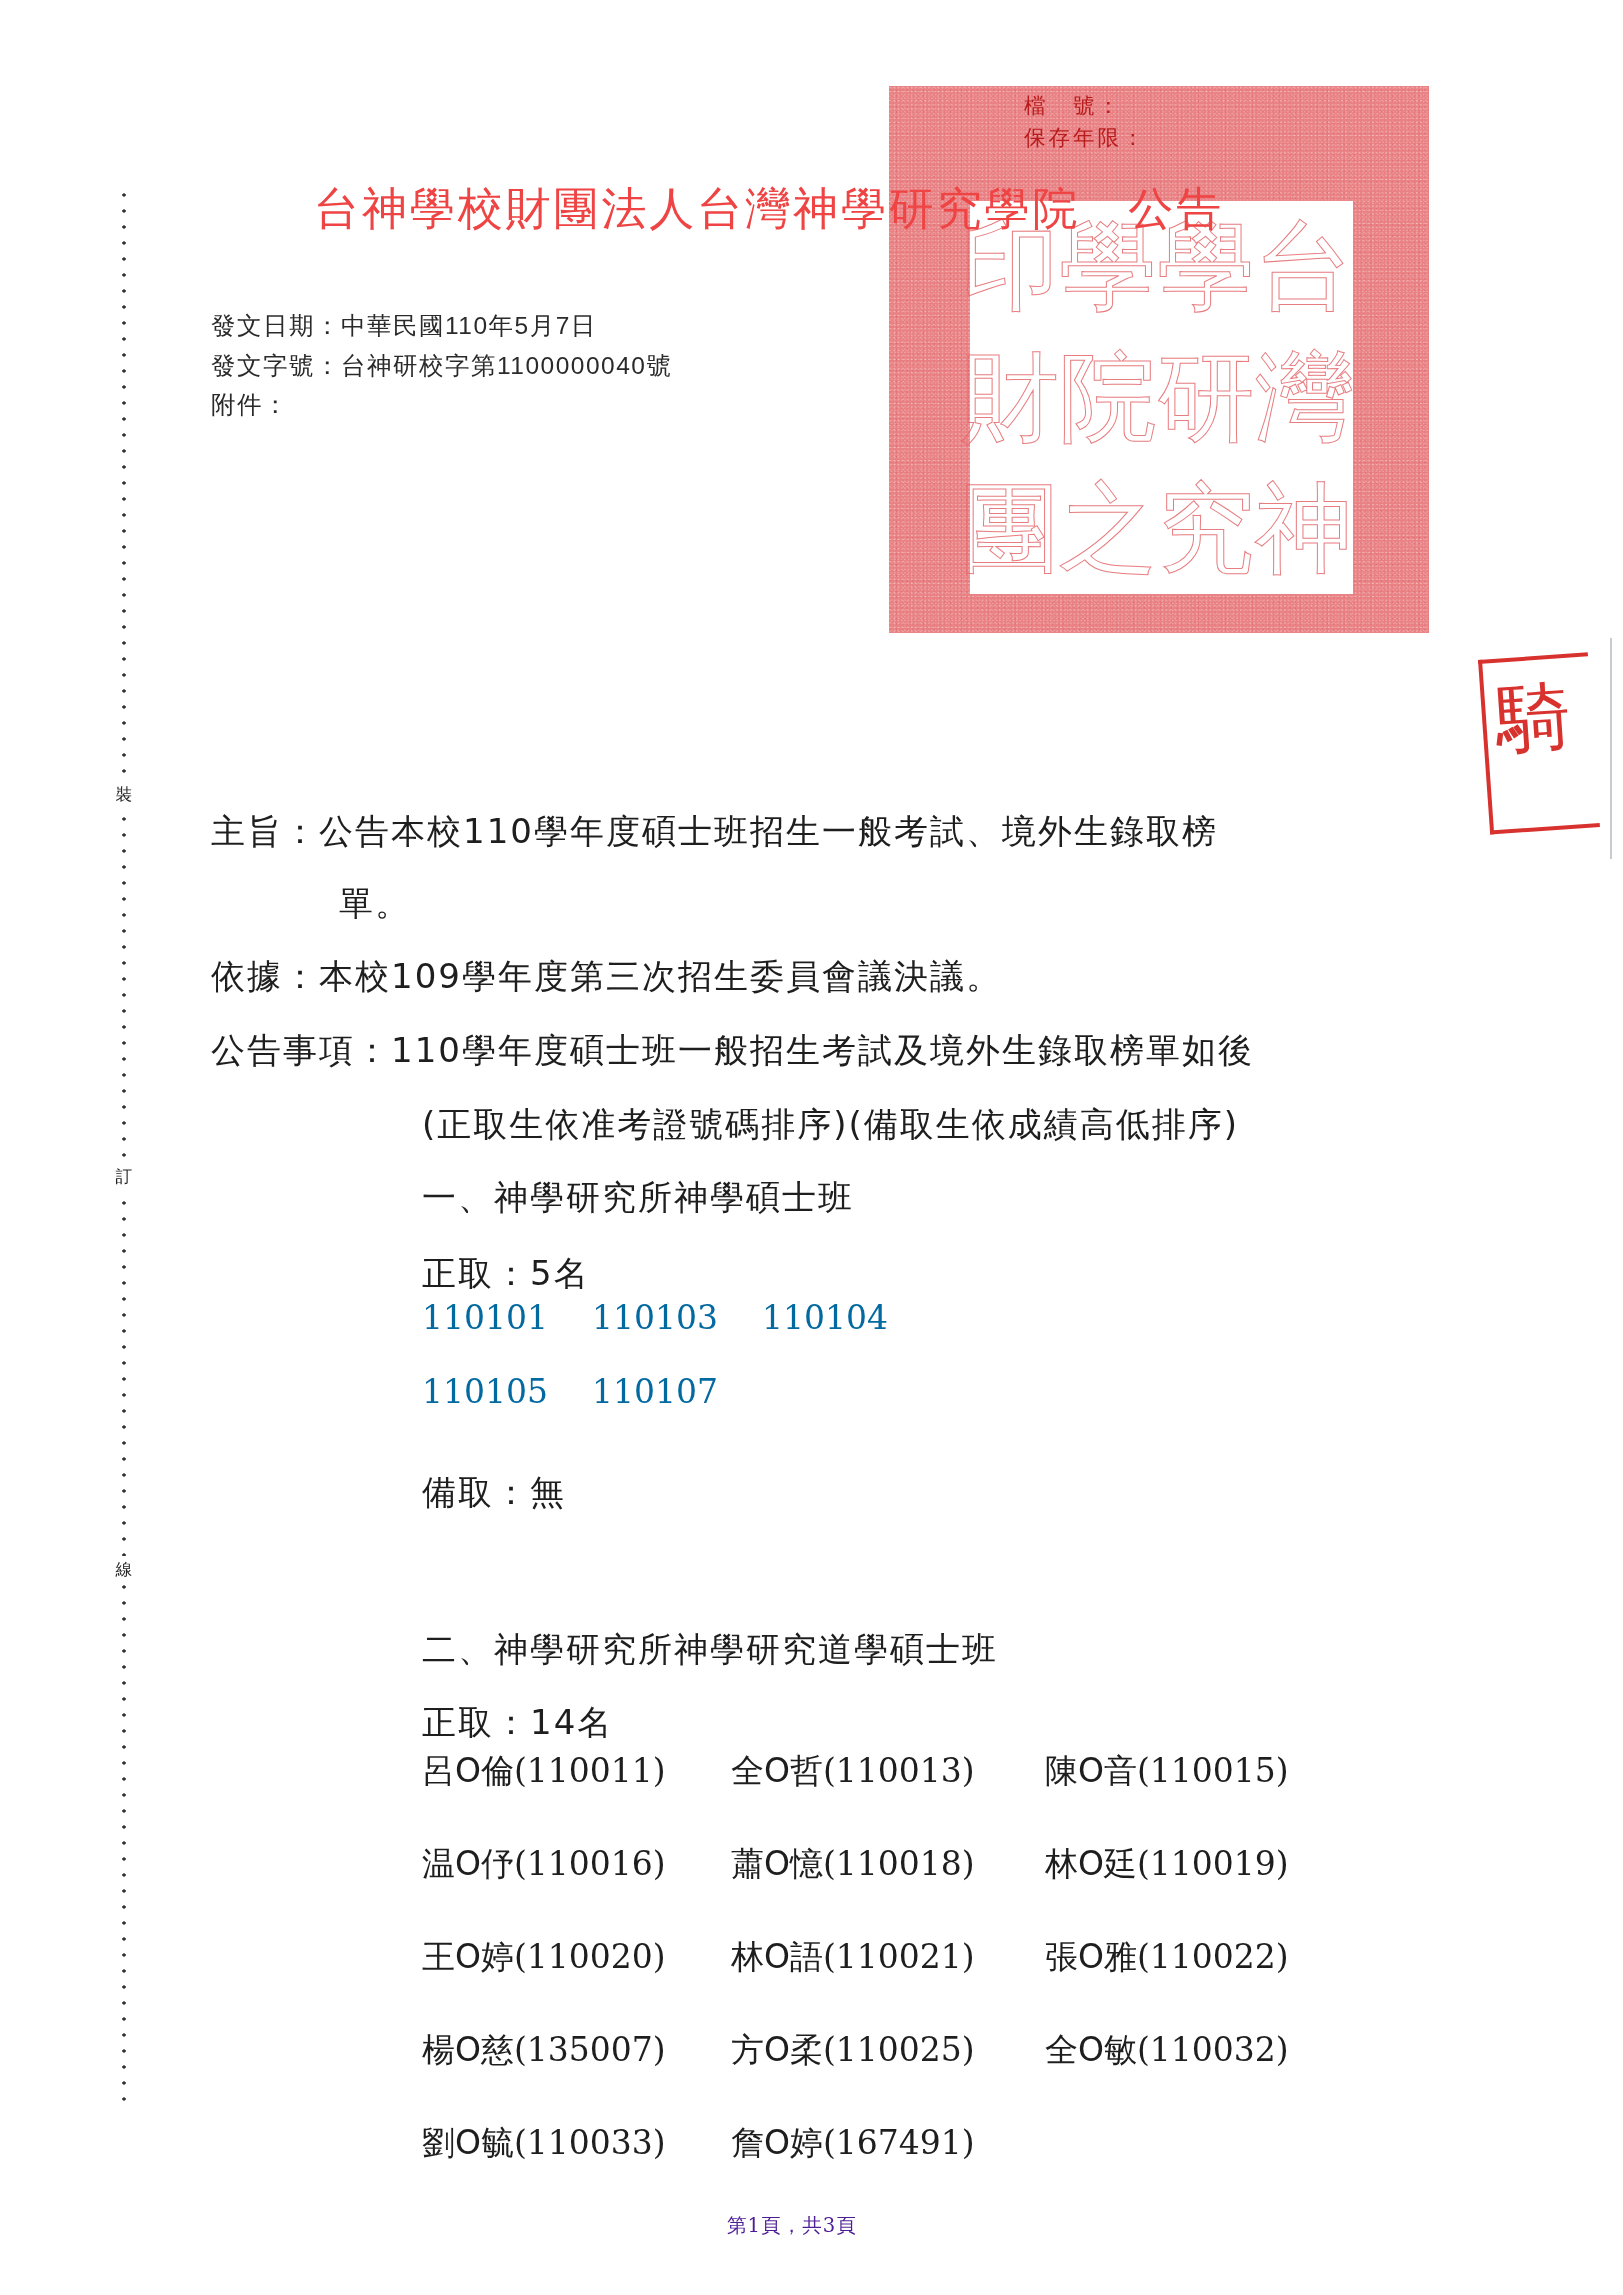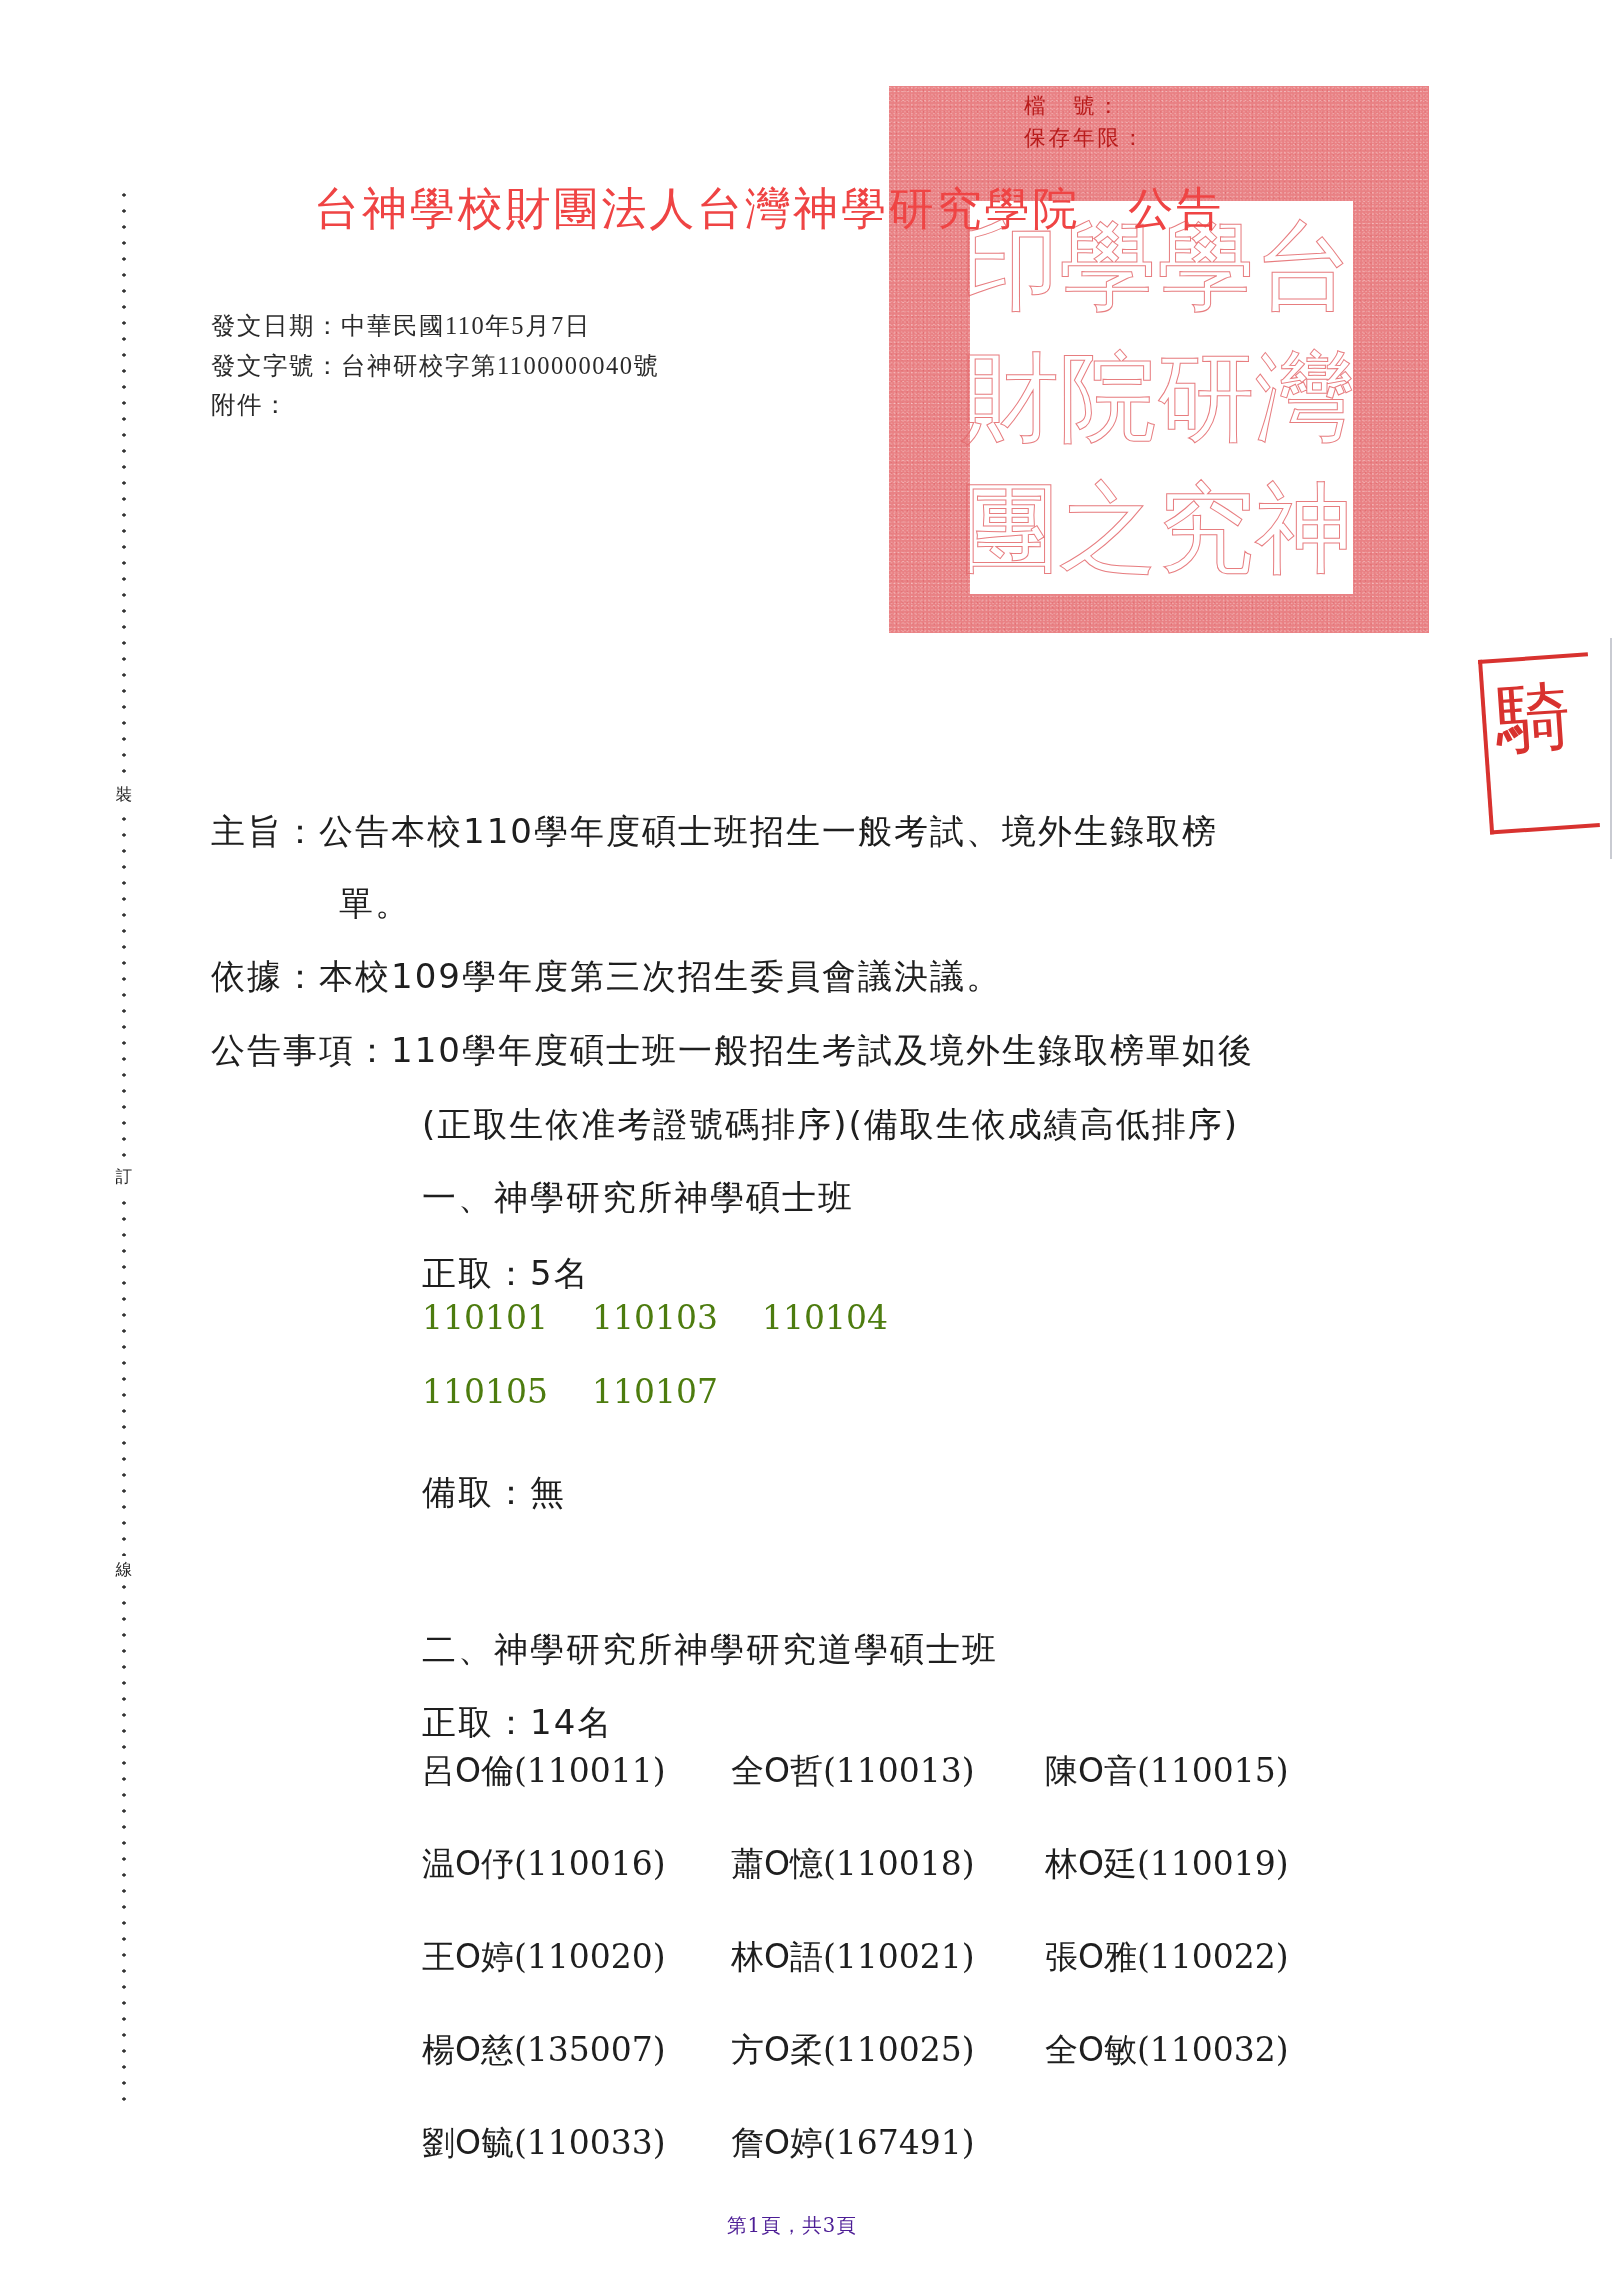--- a/index.html
+++ b/index.html
@@ -52,25 +52,25 @@
     .seal-small-glyph {
       position: absolute; left: 9.8px; top: 19.6px; font-size: 74px; line-height: 74px; color: #d8322f;
       font-family: "DejaVu Serif", serif;
     }
     
     .title {
       position: absolute; left: 314px; top: 179px; font-size: 45px; letter-spacing: 2.9px; color: #ef4444;
       font-family: "DejaVu Sans", sans-serif; white-space: nowrap;
     }
     .meta { position: absolute; left: 211px; font-size: 24.5px; color: #2a2a2a; white-space: nowrap;
-      font-family: Liberation Serif, serif; letter-spacing: 1.5px; }
+      font-family: Liberation Sans, sans-serif; letter-spacing: 1.5px; }
     .body-line { position: absolute; font-size: 34px; color: #1e1e1e; white-space: nowrap;
       font-family: "DejaVu Sans", sans-serif; letter-spacing: 2px; margin-top: 24px; }
     .num-row { position: absolute; left: 422px; font-size: 33px; white-space: nowrap;
-      font-family: "DejaVu Serif", serif; color: #4d7c0f; display: flex; gap: 44px; }
+      font-family: "DejaVu Serif", serif; color: #0369a1; display: flex; gap: 44px; }
     .names-grid { position: absolute; left: 422px; top: 1753px; display: grid;
       grid-template-columns: 309px 314px 295px; row-gap: 58px; }
     .name-cell { font-size: 33px; line-height: 35px; white-space: nowrap; color: #1e1e1e;
       font-family: "DejaVu Sans", sans-serif; }
     .name-cell .id { font-family: "DejaVu Serif", serif; }
     .footer { position: absolute; left: 727px; top: 2212px; font-size: 19.6px; color: #4c1d95;
       font-family: "DejaVu Serif", serif; letter-spacing: 1px; }
     .right-edge { position: absolute; left: 1610px; top: 638px; width: 1.5px; height: 221px; background: #c9cbd2; }
   </style>
 </head>

